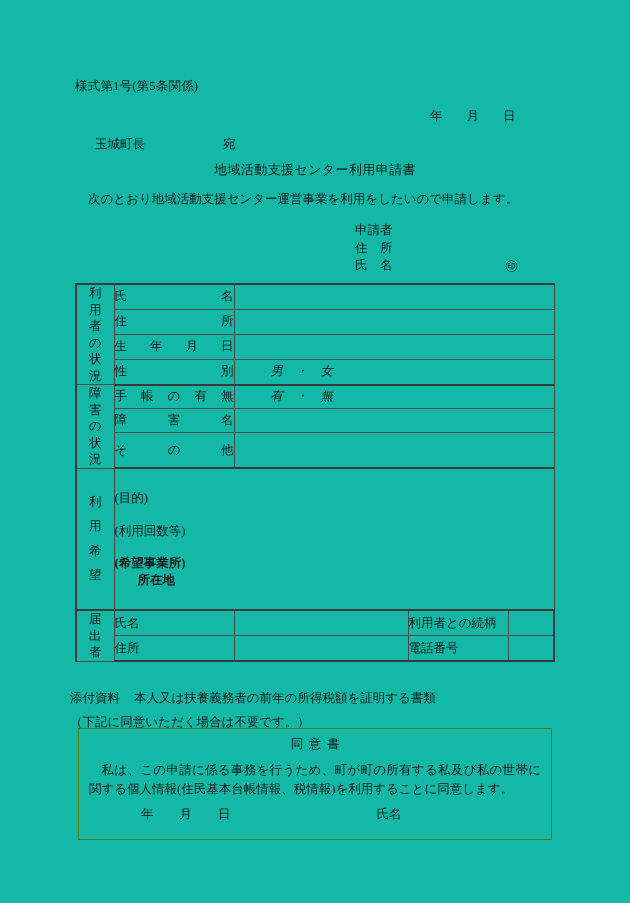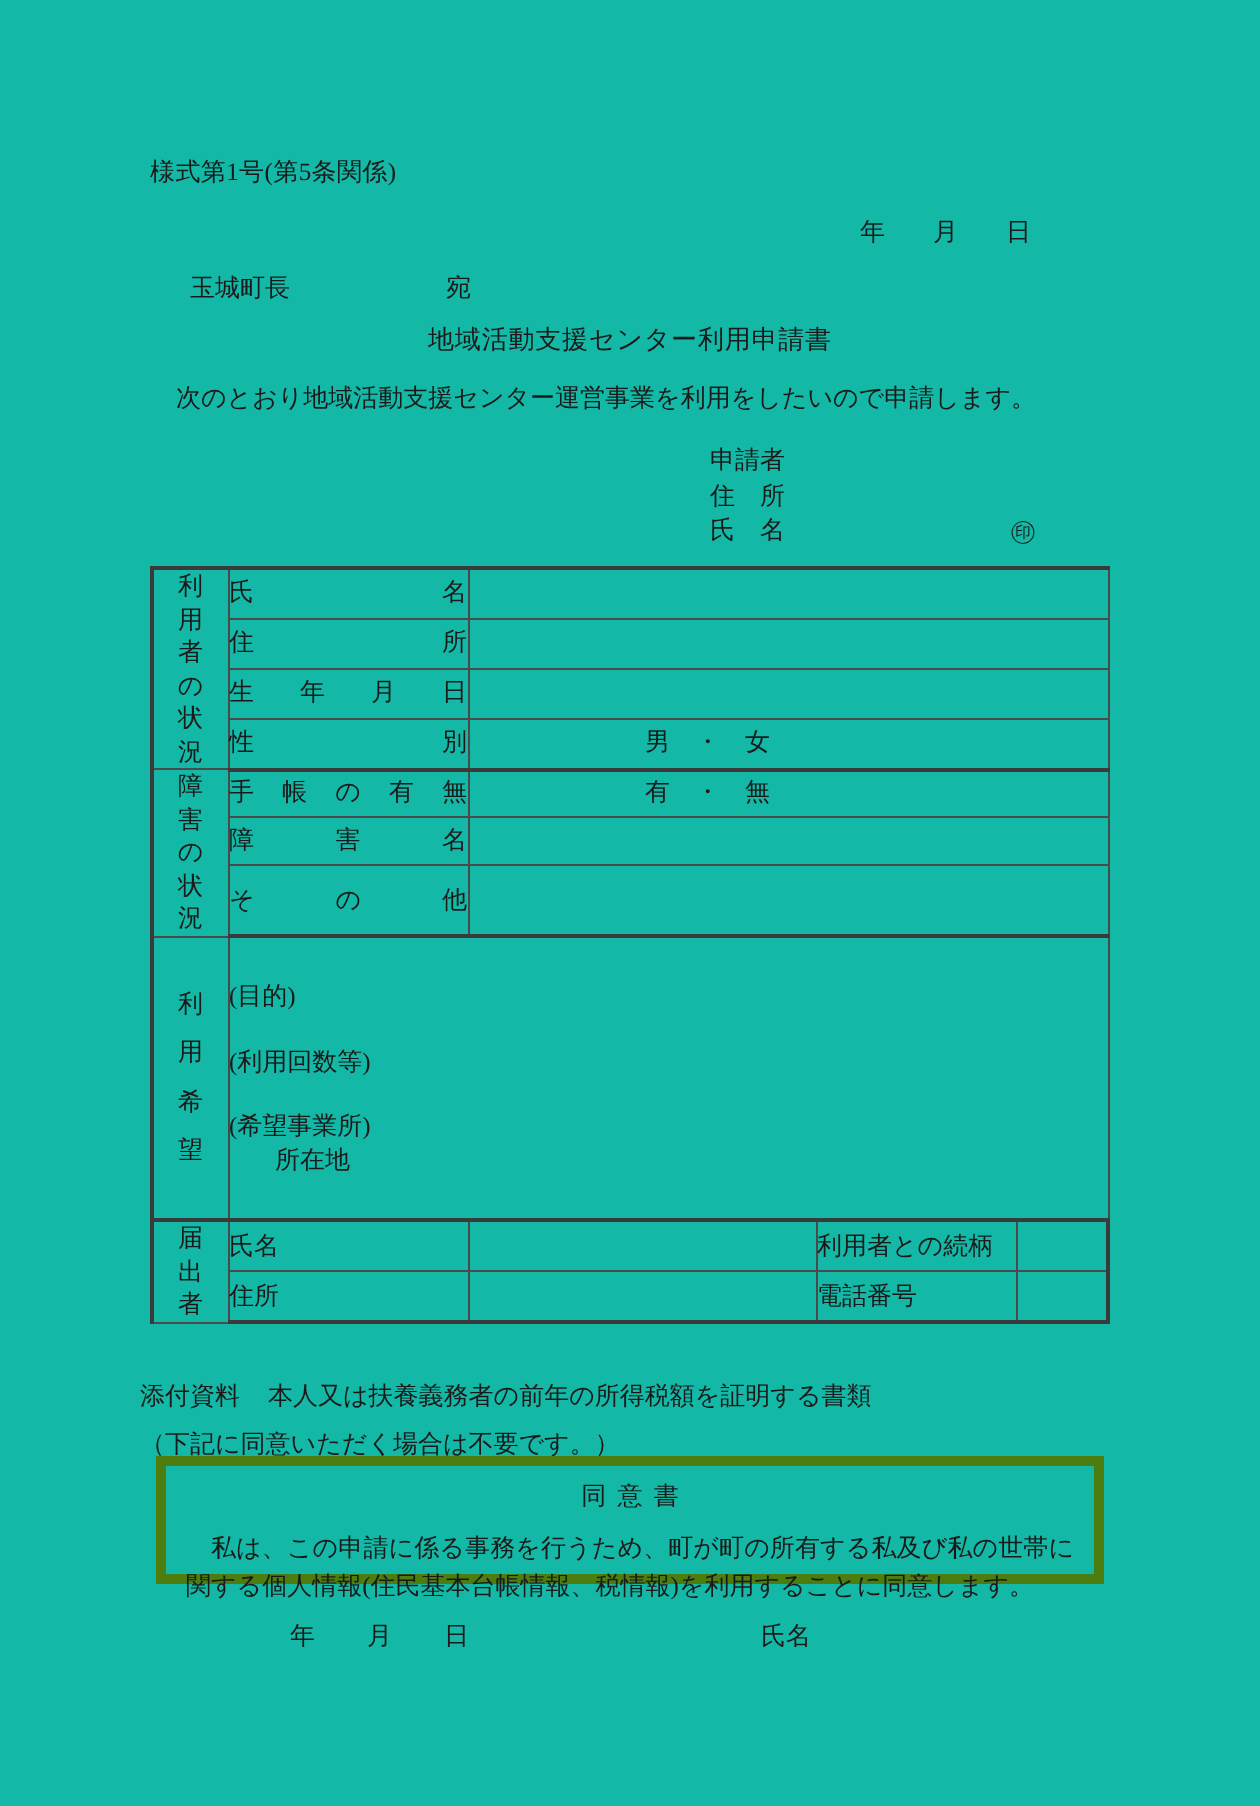--- a/index.html
+++ b/index.html
@@ -125,32 +125,33 @@
     padding: 4px 8px;
   }
   .lab .spread {
     display: flex;
     justify-content: space-between;
     width: 100%;
   }
   .val { }
   .choice {
     display: inline-block;
-    padding-left: 88px;
-    white-space: nowrap;
+    padding-left: 36px;
+    white-space: nowrap;
+    font-style: italic;
   }
 
   .wish-cell {
     padding: 6px 8px 8px 8px;
     height: 140px;
     vertical-align: top;
     line-height: 1.0;
   }
   .wish-cell .item { margin-bottom: 20px; }
-  .wish-cell .item:last-child { margin-bottom: 0; }
+  .wish-cell .item:last-child { margin-bottom: 0; font-weight: bold; }
   .wish-cell .sub { padding-left: 23px; margin-top: 4px; }
 
   .lab2 {
     width: 100px;
     padding: 4px 8px;
   }
 
   
   .attach {
     position: absolute;
@@ -168,22 +169,22 @@
     white-space: nowrap;
     text-align: right;
   }
 
   
   .consent {
     position: absolute;
     left: 78px;
     top: 728px;
     width: 474px;
-    height: 64px;
-    border: 5px solid #4d7c0f;
+    height: 112px;
+    border: 1px solid #4d7c0f;
     box-sizing: border-box;
     font-size: 12.5px;
   }
   .consent-title {
     text-align: center;
     margin-top: 7px;
     letter-spacing: 0.45em;
     padding-left: 0.45em;
     font-size: 12.5px;
   }

